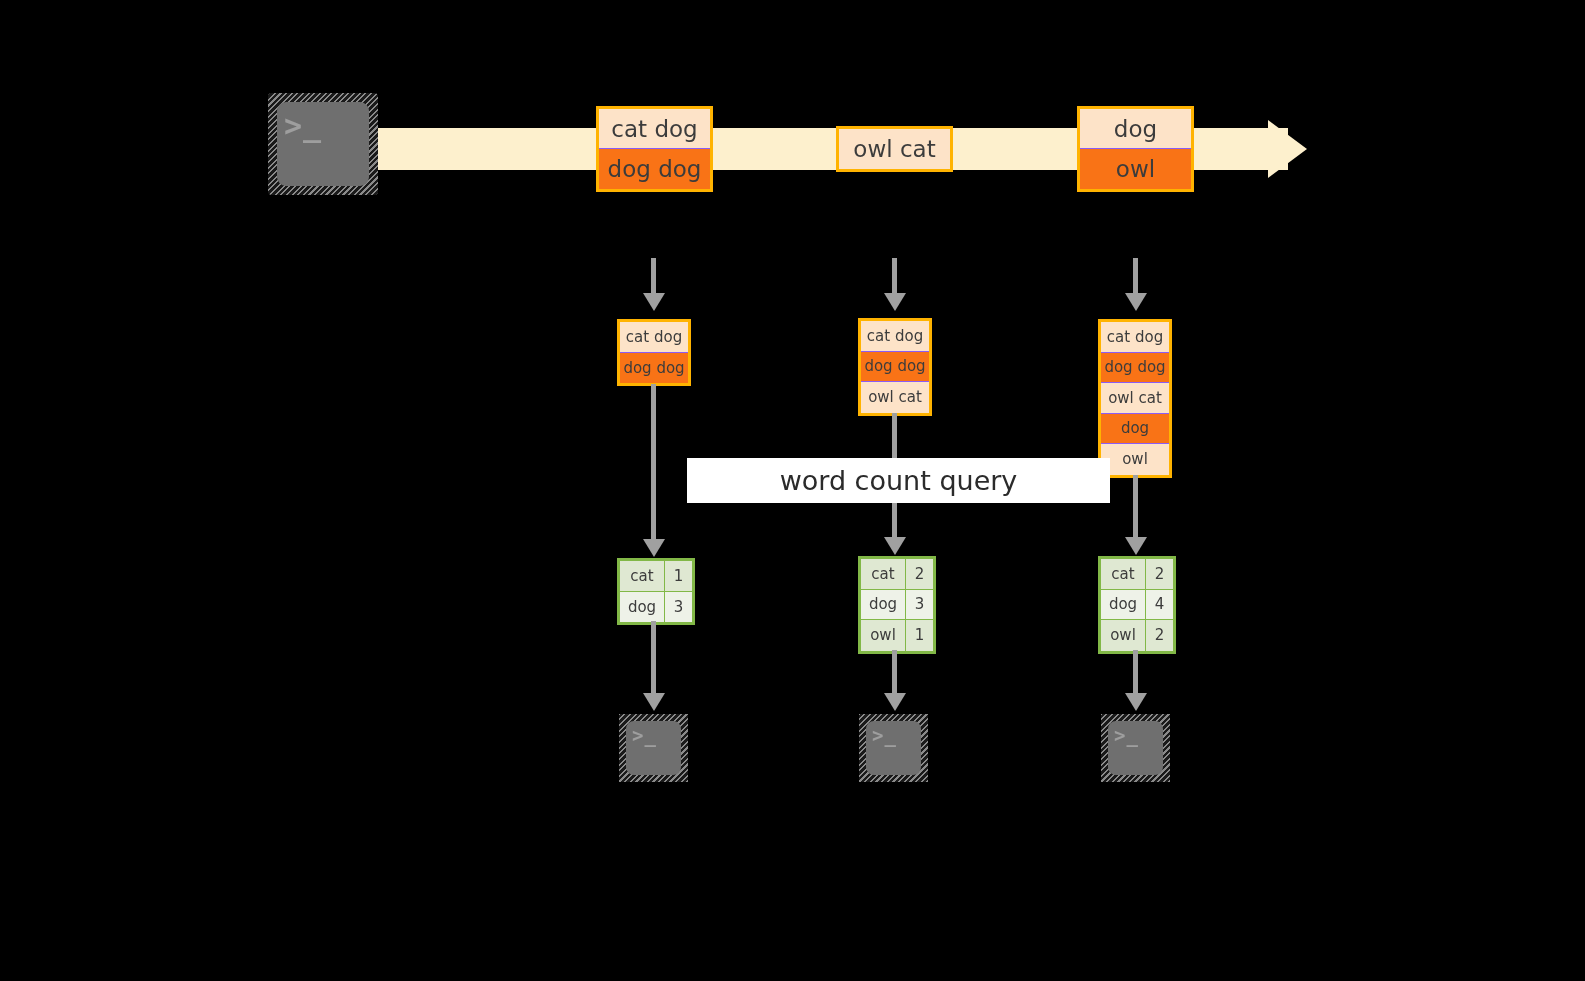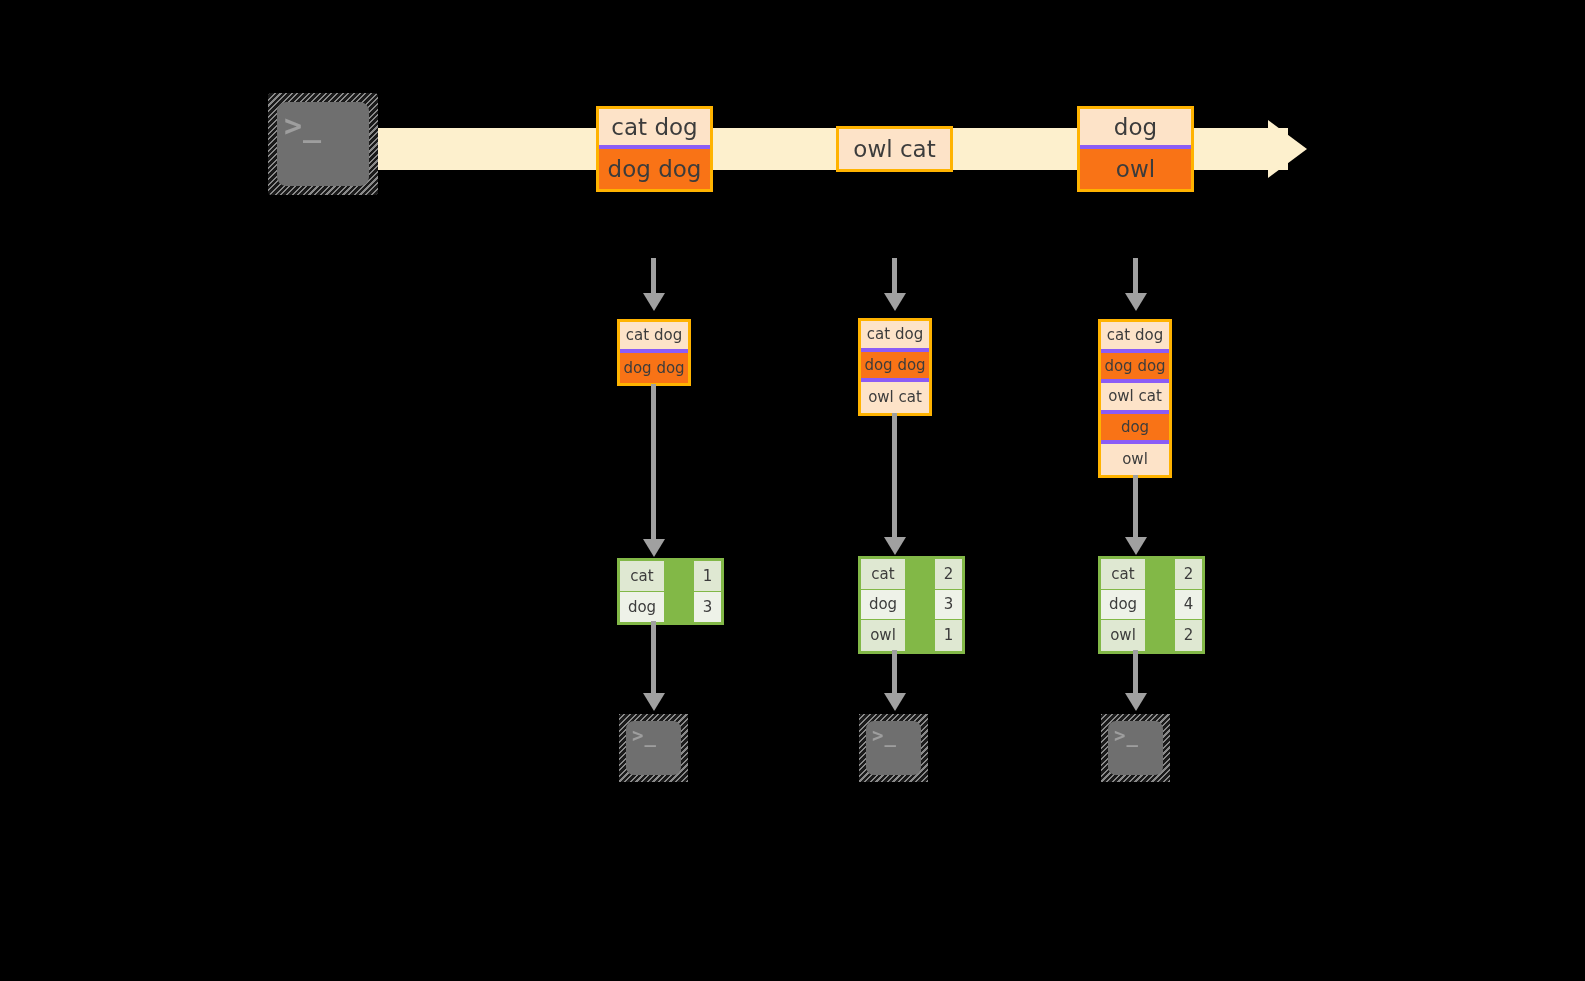--- a/index.html
+++ b/index.html
@@ -66,21 +66,21 @@
     border: 3px solid #ffb300;
     box-sizing: border-box;
     background: #ffb300;
   }
   .msg-row {
     box-sizing: border-box;
     display: flex;
     align-items: center;
     justify-content: center;
     color: #3c3c3c;
-    border-bottom: 4px solid #8b5cf6;
+    border-bottom: 1px solid #8b5cf6;
     white-space: nowrap;
   }
   .msg-row:last-child { border-bottom: none; }
   .msg-row.shade-a { background: #fde3c8; }
   .msg-row.shade-b { background: #f97316; }
 
   
   .msg-stack.top .msg-row { height: 40px; font-size: 23px; }
   
   .msg-stack.mid .msg-row { height: 30.5px; font-size: 15px; }
@@ -90,21 +90,20 @@
     position: absolute;
     border: 3px solid #82b847;
     box-sizing: border-box;
     background: #82b847;
   }
   .res-row {
     display: flex;
     height: 30.5px;
     border-bottom: 1.5px solid #82b847;
     box-sizing: border-box;
-    gap: 29px;
   }
   .res-row:last-child { border-bottom: none; }
   .res-cell {
     display: flex;
     align-items: center;
     justify-content: center;
     font-size: 15px;
     color: #3c3c3c;
     box-sizing: border-box;
   }
@@ -261,14 +260,17 @@
   </div>
 
   <div class="conn" style="left:1133px; top:650px; height:46px;"></div>
   <div class="conn-head" style="left:1125px; top:693px;"></div>
 
   <div class="terminal small" style="left:1101px; top:714px; width:69px; height:68px;">
     <div class="tbody"></div>
     <div class="glyph">&gt;_</div>
   </div>
 
+  <div class="query-label" style="left:687px; top:458px; width:423px; height:45px;">
+    <span>word count query</span>
+  </div>
 
 </div>
 
 </body></html>

